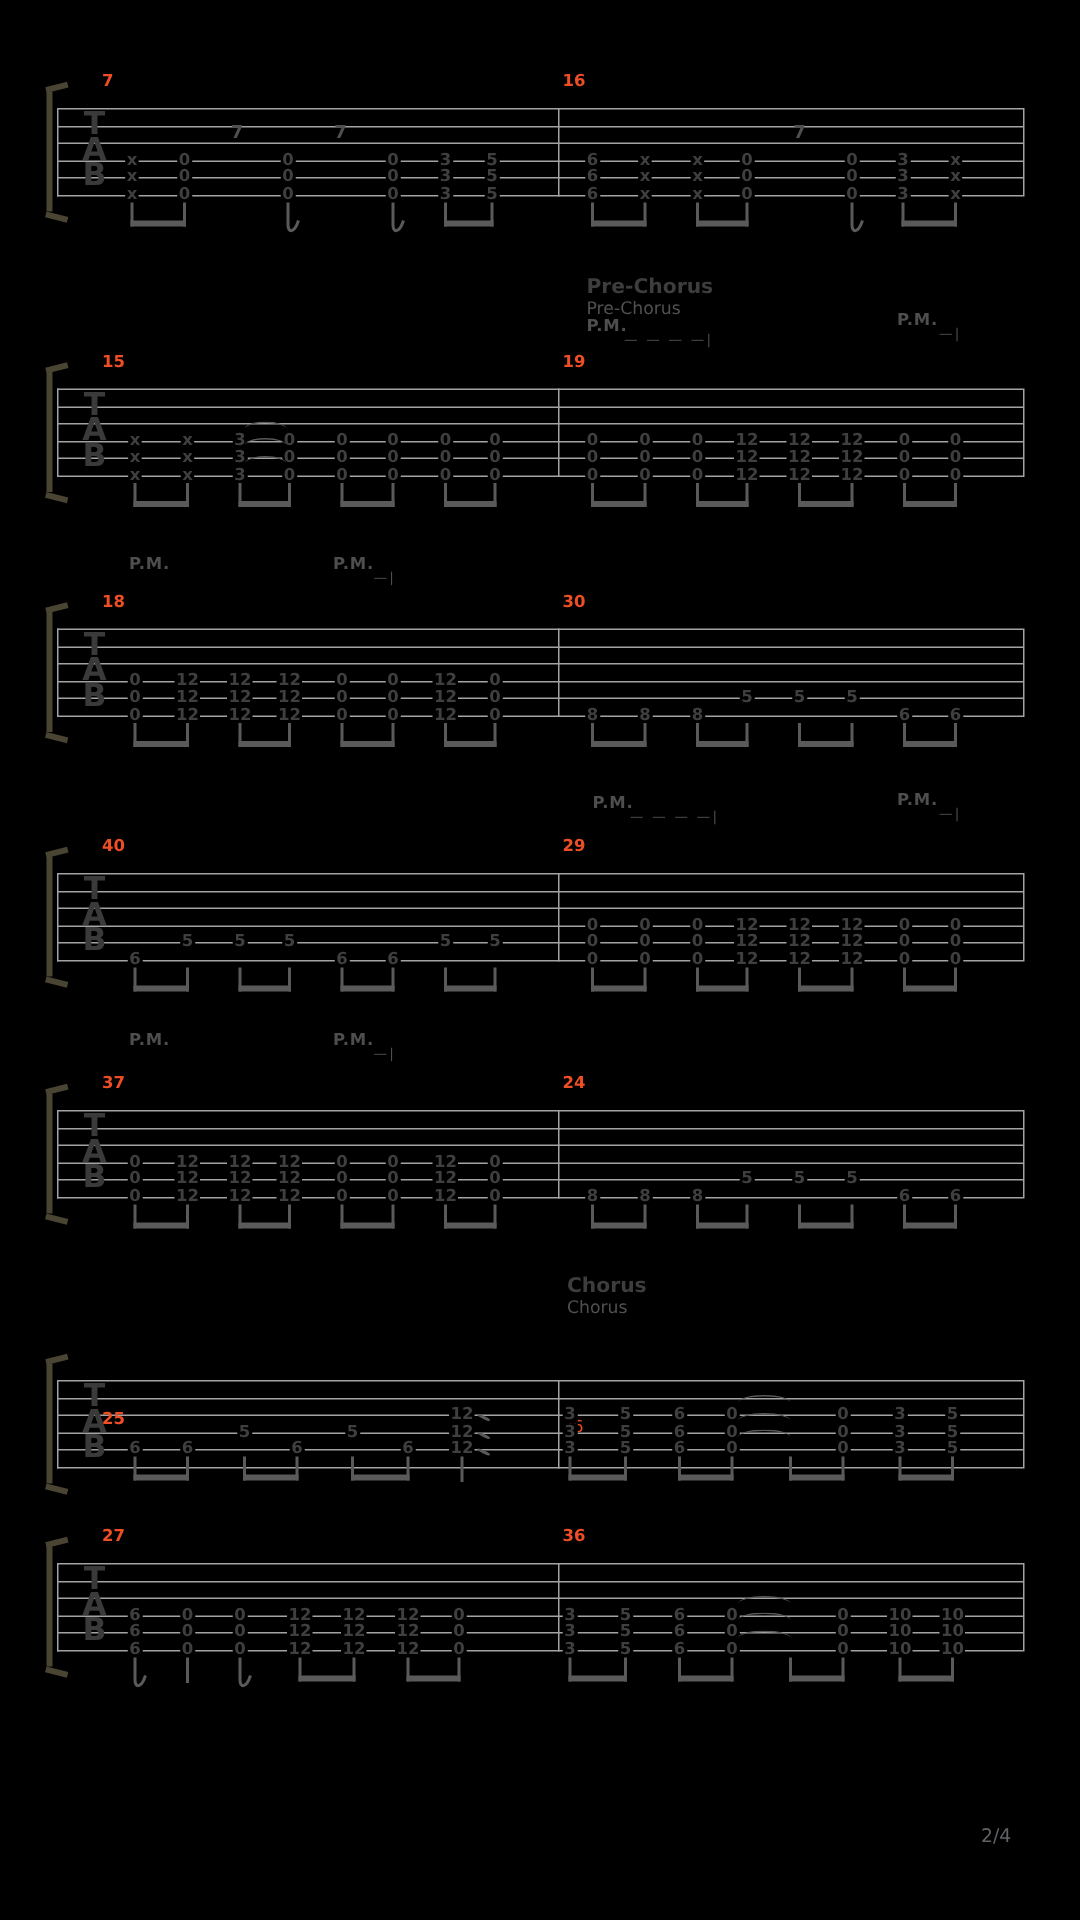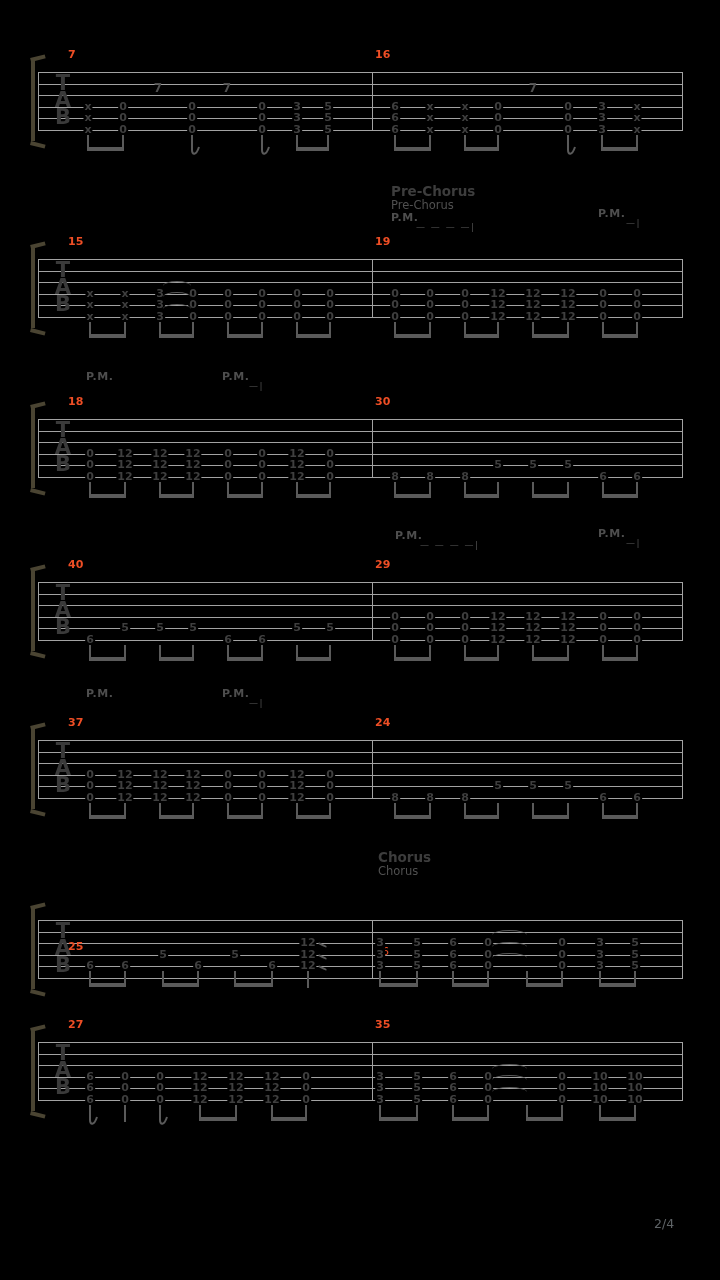--- a/index.html
+++ b/index.html
@@ -544,21 +544,21 @@
     <div style="position: absolute; left: 306px; top: 1076.5px; transform: translate(-50%, -50%); color: rgb(63, 63, 63); background: rgb(0, 0, 0); padding: 0px 1px; font-weight: bold; font-size: 11px; line-height: 1.1;">0</div>
     <div style="position: absolute; left: 306px; top: 1088px; transform: translate(-50%, -50%); color: rgb(63, 63, 63); background: rgb(0, 0, 0); padding: 0px 1px; font-weight: bold; font-size: 11px; line-height: 1.1;">0</div>
     <div style="position: absolute; left: 306px; top: 1099.5px; transform: translate(-50%, -50%); color: rgb(63, 63, 63); background: rgb(0, 0, 0); padding: 0px 1px; font-weight: bold; font-size: 11px; line-height: 1.1;">0</div>
     <div style="position: absolute; left: 199px; top: 1116.5px; width: 38px; height: 4px; background: rgb(90, 90, 90);"></div>
     <div style="position: absolute; left: 199px; top: 1104.5px; width: 2px; height: 16px; background: rgb(90, 90, 90);"></div>
     <div style="position: absolute; left: 235px; top: 1104.5px; width: 2px; height: 16px; background: rgb(90, 90, 90);"></div>
     <div style="position: absolute; left: 271px; top: 1116.5px; width: 36px; height: 4px; background: rgb(90, 90, 90);"></div>
     <div style="position: absolute; left: 271px; top: 1104.5px; width: 2px; height: 16px; background: rgb(90, 90, 90);"></div>
     <div style="position: absolute; left: 305px; top: 1104.5px; width: 2px; height: 16px; background: rgb(90, 90, 90);"></div>
     <div style="position: absolute; left: 372px; top: 1018px; width: 310px; height: 109.5px; background: transparent;"></div>
-    <div style="position: absolute; left: 375px; top: 1024px; transform: translateY(-50%); color: rgb(238, 78, 37); font-weight: bold; font-size: 11px;">35</div>
+    <div style="position: absolute; left: 375px; top: 1024px; transform: translateY(-50%); color: rgb(238, 78, 37); font-weight: bold; font-size: 11px;">36</div>
     <div style="position: absolute; left: 380px; top: 1076.5px; transform: translate(-50%, -50%); color: rgb(63, 63, 63); background: rgb(0, 0, 0); padding: 0px 1px; font-weight: bold; font-size: 11px; line-height: 1.1;">3</div>
     <div style="position: absolute; left: 380px; top: 1088px; transform: translate(-50%, -50%); color: rgb(63, 63, 63); background: rgb(0, 0, 0); padding: 0px 1px; font-weight: bold; font-size: 11px; line-height: 1.1;">3</div>
     <div style="position: absolute; left: 380px; top: 1099.5px; transform: translate(-50%, -50%); color: rgb(63, 63, 63); background: rgb(0, 0, 0); padding: 0px 1px; font-weight: bold; font-size: 11px; line-height: 1.1;">3</div>
     <div style="position: absolute; left: 417px; top: 1076.5px; transform: translate(-50%, -50%); color: rgb(63, 63, 63); background: rgb(0, 0, 0); padding: 0px 1px; font-weight: bold; font-size: 11px; line-height: 1.1;">5</div>
     <div style="position: absolute; left: 417px; top: 1088px; transform: translate(-50%, -50%); color: rgb(63, 63, 63); background: rgb(0, 0, 0); padding: 0px 1px; font-weight: bold; font-size: 11px; line-height: 1.1;">5</div>
     <div style="position: absolute; left: 417px; top: 1099.5px; transform: translate(-50%, -50%); color: rgb(63, 63, 63); background: rgb(0, 0, 0); padding: 0px 1px; font-weight: bold; font-size: 11px; line-height: 1.1;">5</div>
     <div style="position: absolute; left: 453px; top: 1076.5px; transform: translate(-50%, -50%); color: rgb(63, 63, 63); background: rgb(0, 0, 0); padding: 0px 1px; font-weight: bold; font-size: 11px; line-height: 1.1;">6</div>
     <div style="position: absolute; left: 453px; top: 1088px; transform: translate(-50%, -50%); color: rgb(63, 63, 63); background: rgb(0, 0, 0); padding: 0px 1px; font-weight: bold; font-size: 11px; line-height: 1.1;">6</div>
     <div style="position: absolute; left: 453px; top: 1099.5px; transform: translate(-50%, -50%); color: rgb(63, 63, 63); background: rgb(0, 0, 0); padding: 0px 1px; font-weight: bold; font-size: 11px; line-height: 1.1;">6</div>
     <div style="position: absolute; left: 488px; top: 1076.5px; transform: translate(-50%, -50%); color: rgb(63, 63, 63); background: rgb(0, 0, 0); padding: 0px 1px; font-weight: bold; font-size: 11px; line-height: 1.1;">0</div>

